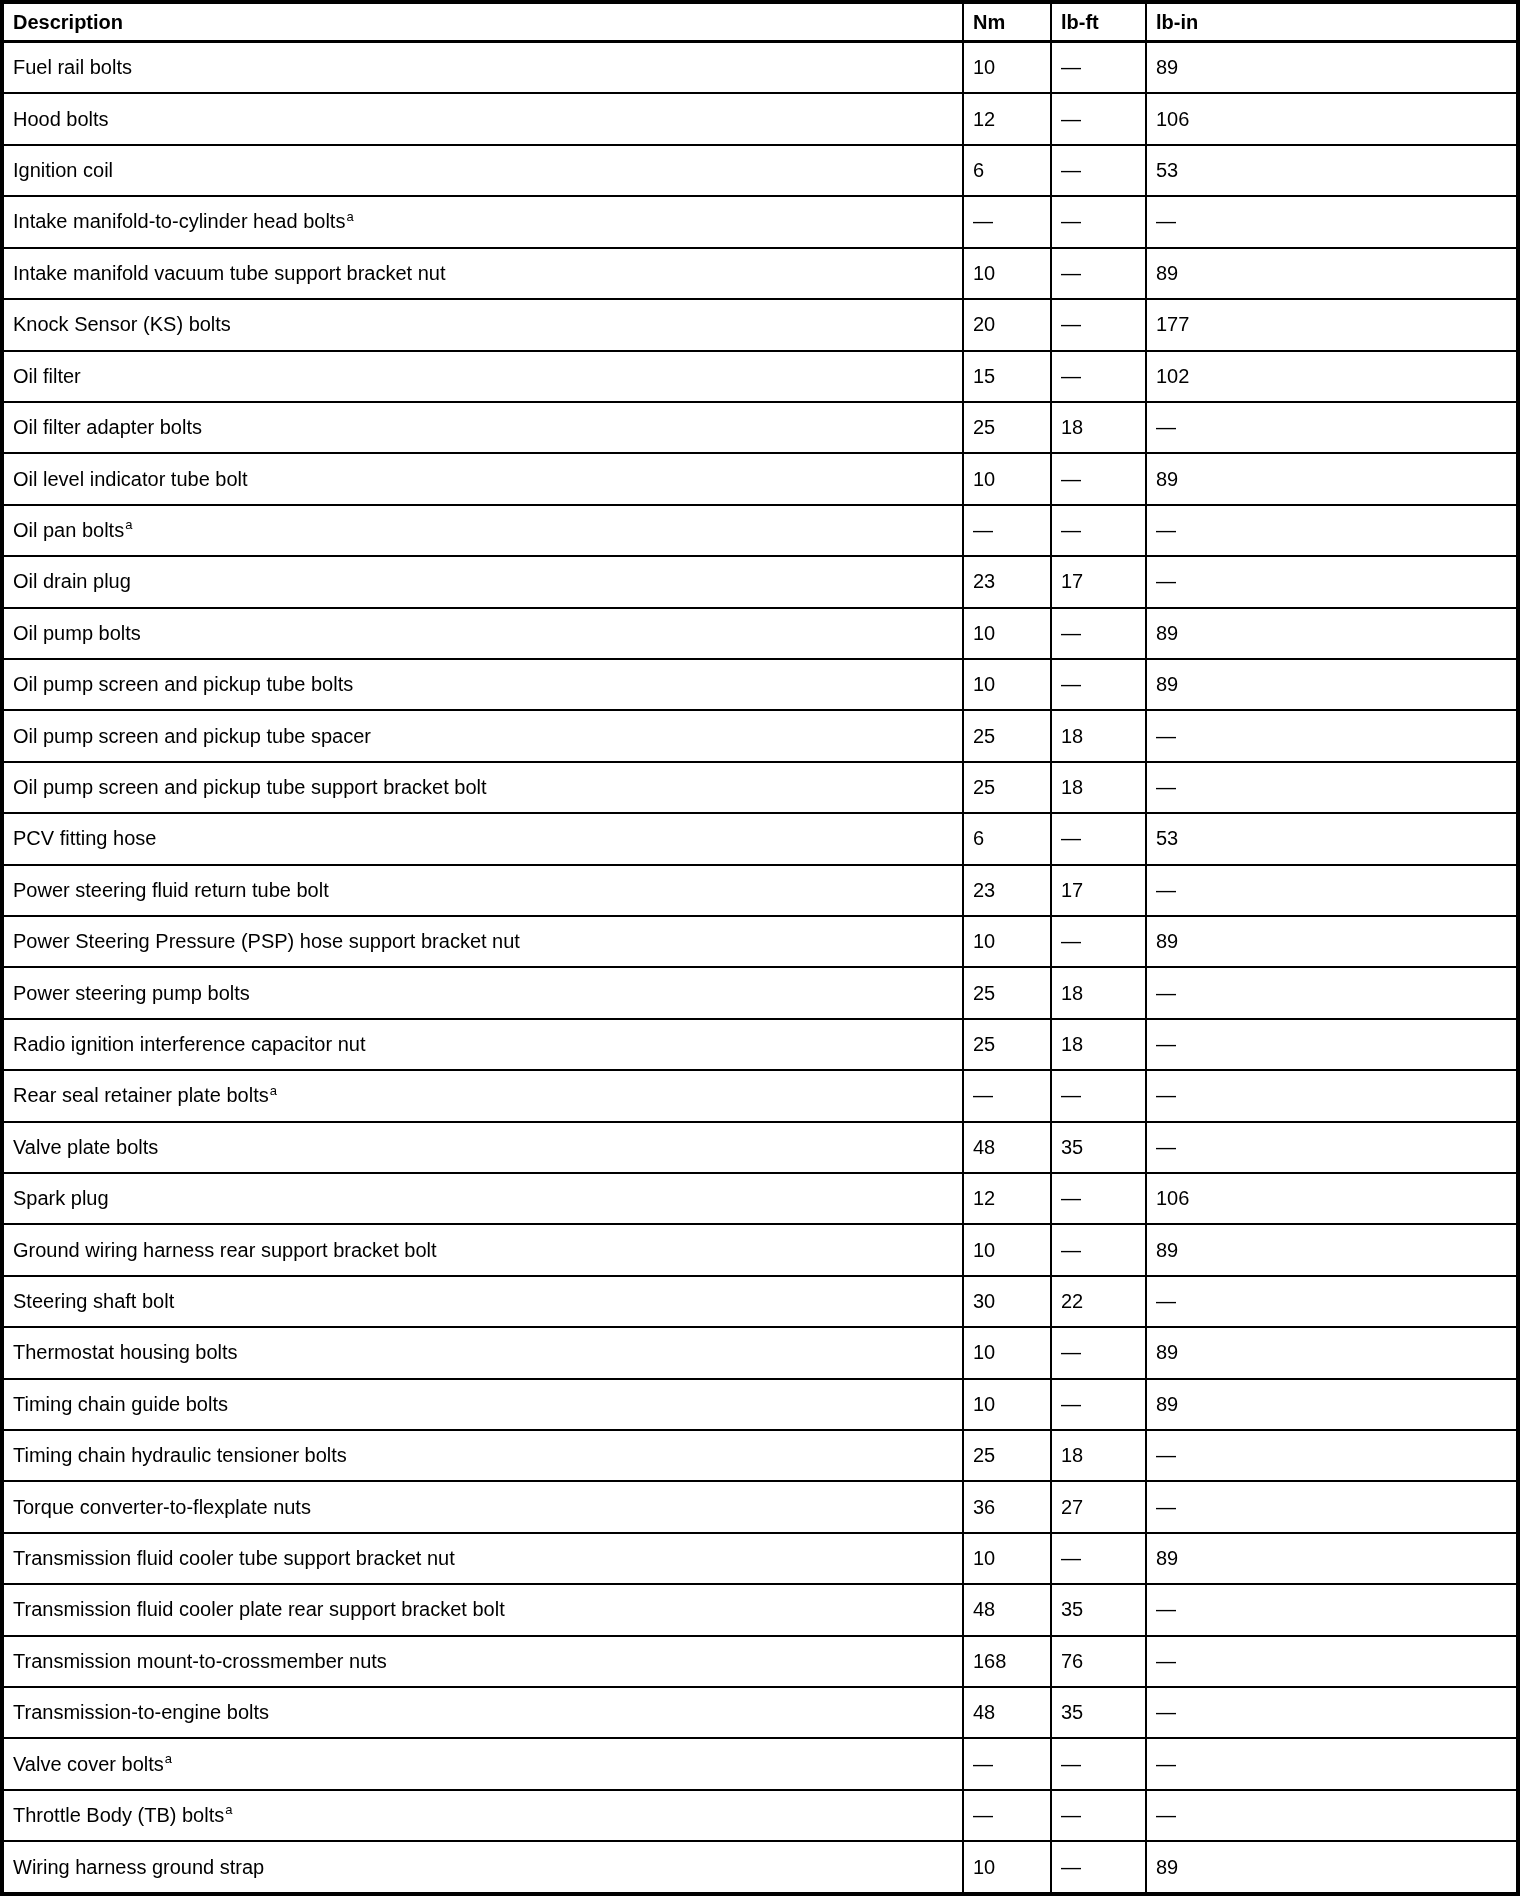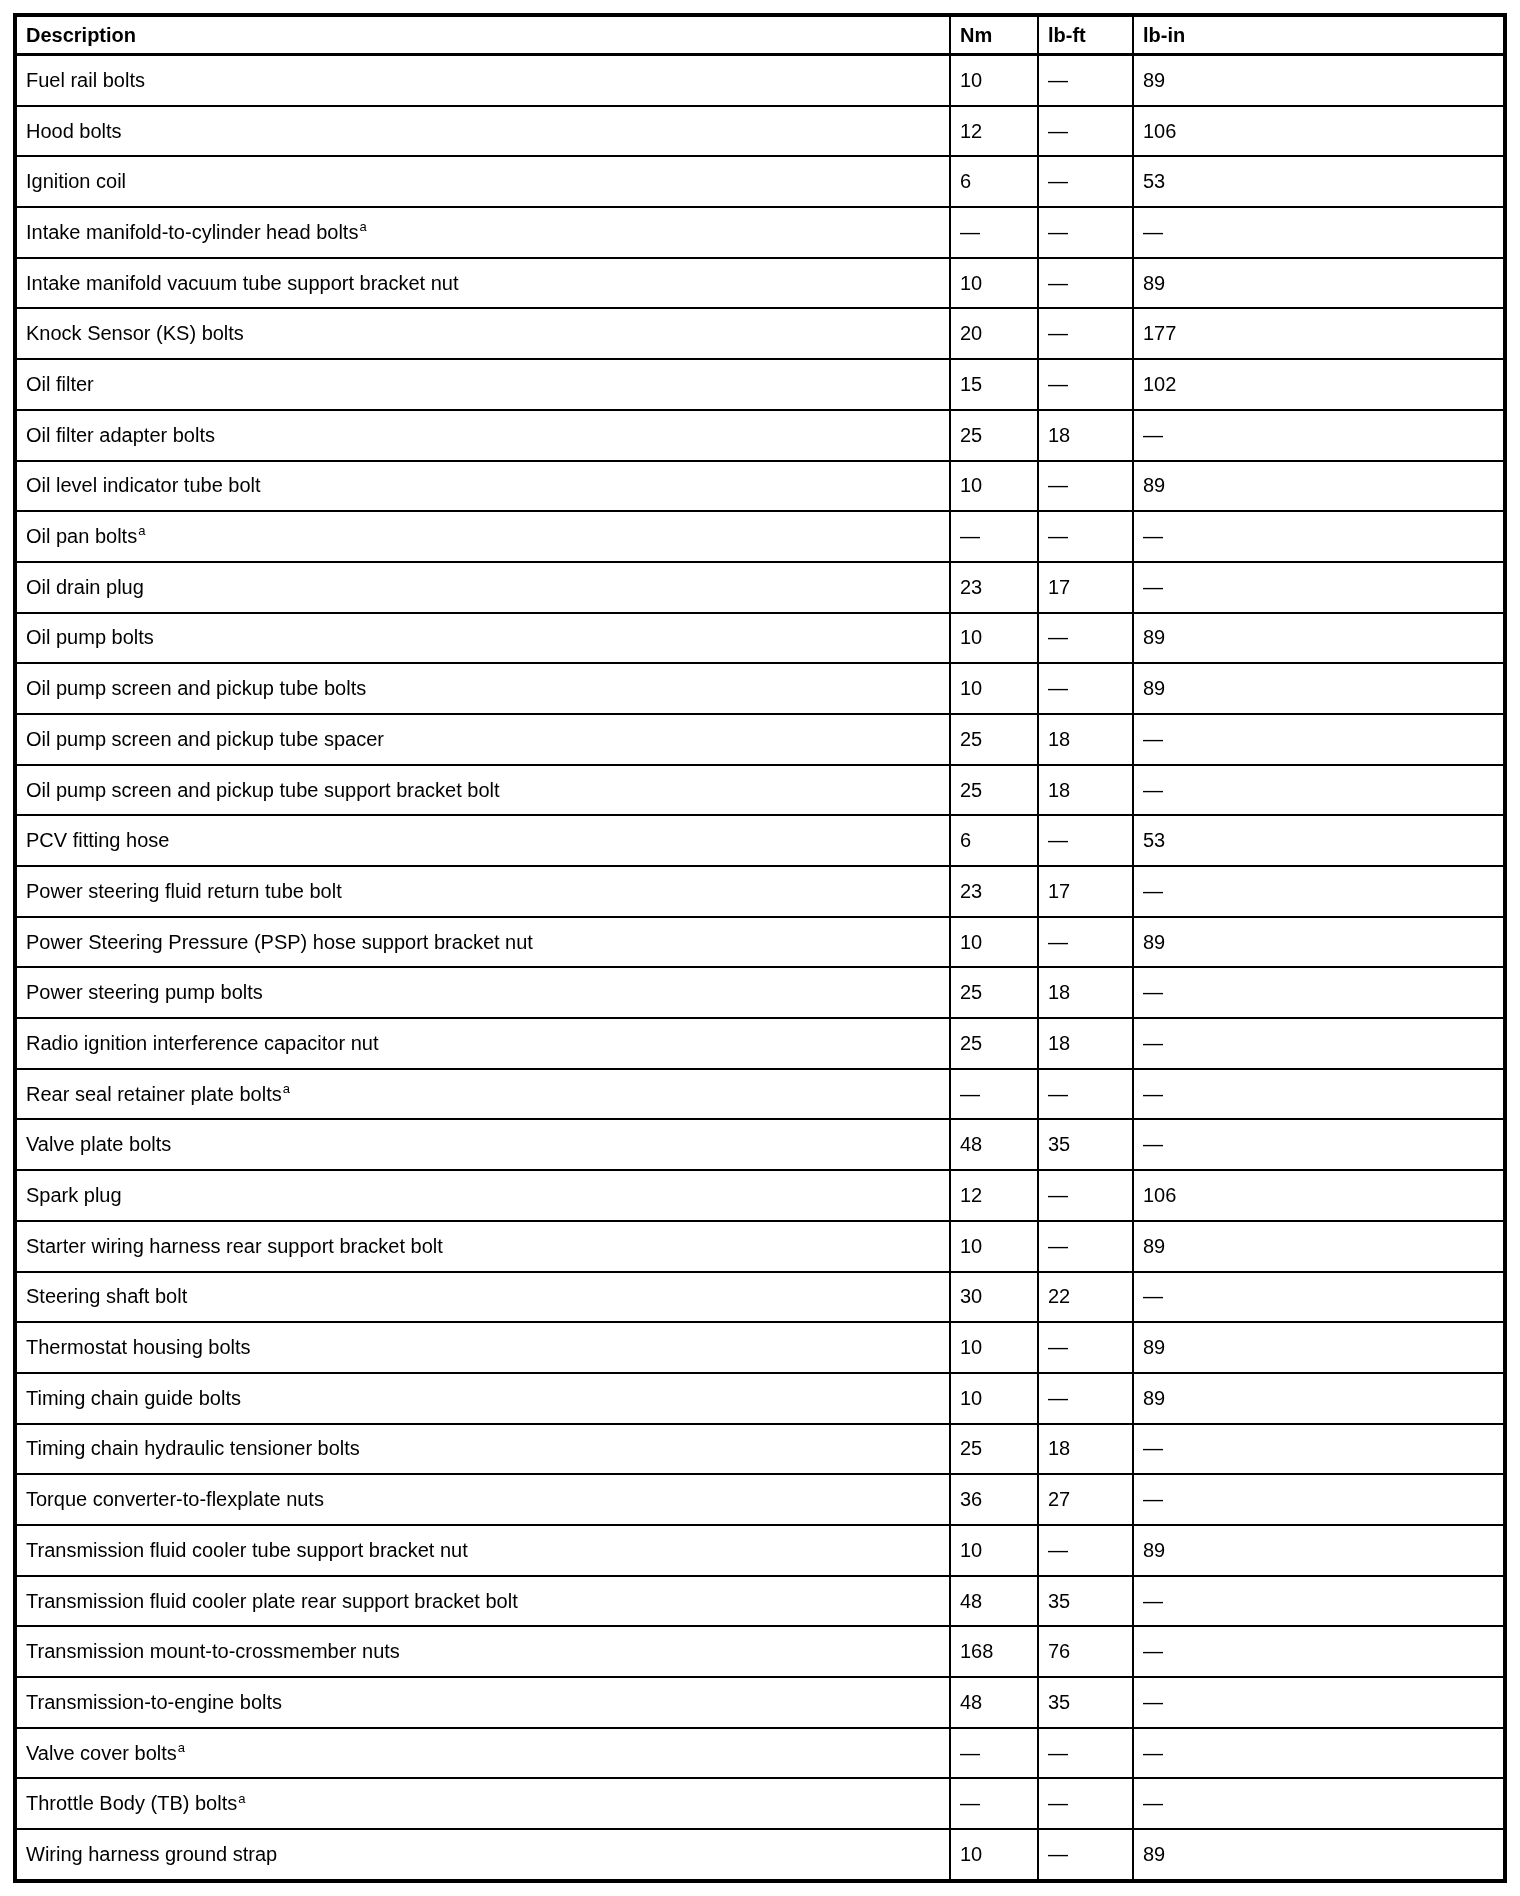--- a/index.html
+++ b/index.html
@@ -6,21 +6,21 @@
     margin: 0;
     padding: 0;
     background: #ffffff;
     color: #000000;
     font-family: "Liberation Sans", sans-serif;
   }
   .page {
     width: 1520px;
     height: 1896px;
     box-sizing: border-box;
-    padding: 13px;
+    padding: 0;
     background: #ffffff;
   }
   table.spec-table {
     width: 100%;
     height: 100%;
     border-collapse: collapse;
     table-layout: fixed;
     border: 4px solid #000000;
   }
   table.spec-table th,
@@ -207,21 +207,21 @@
           <td>35</td>
           <td>—</td>
         </tr>
         <tr>
           <td><span>Spark plug</span></td>
           <td>12</td>
           <td>—</td>
           <td>106</td>
         </tr>
         <tr>
-          <td><span>Starter wiring harness rear support bracket bolt</span></td>
+          <td><span>Ground wiring harness rear support bracket bolt</span></td>
           <td>10</td>
           <td>—</td>
           <td>89</td>
         </tr>
         <tr>
           <td><span>Steering shaft bolt</span></td>
           <td>30</td>
           <td>22</td>
           <td>—</td>
         </tr>

